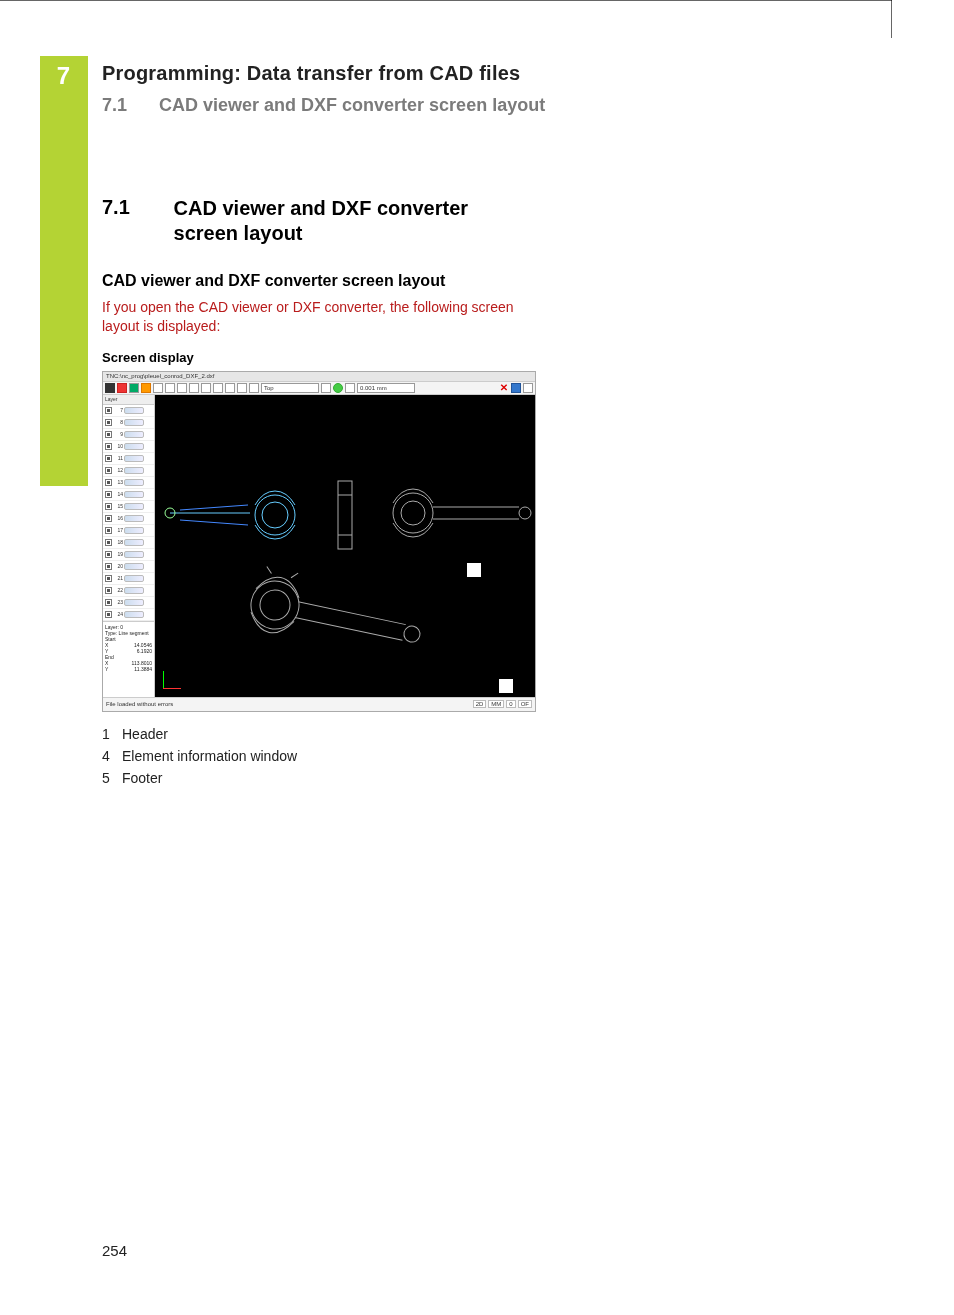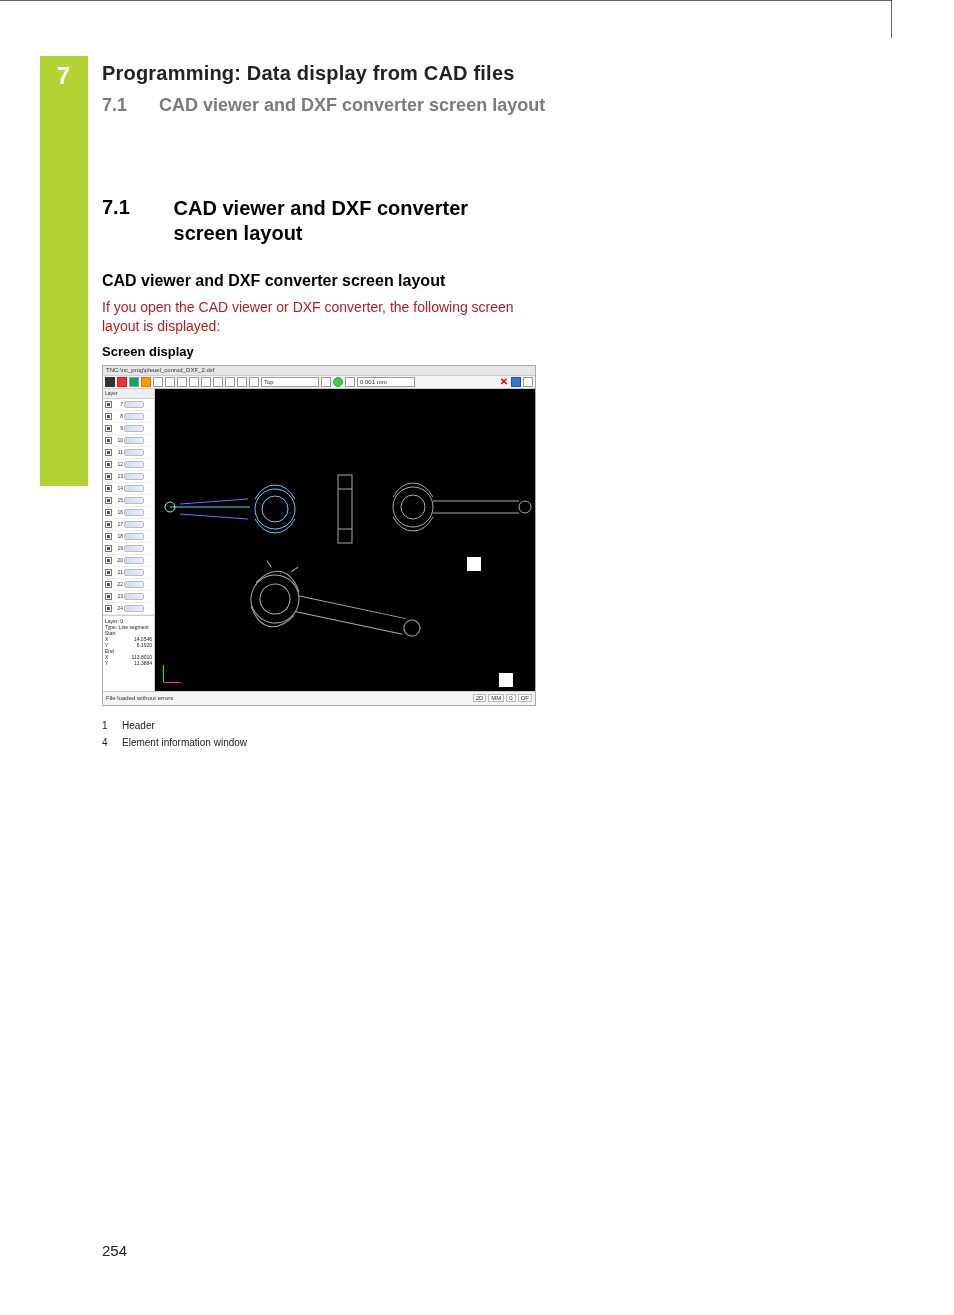--- a/index.html
+++ b/index.html
@@ -41,21 +41,21 @@
   .body {
     position: absolute;
     left: 102px; top: 196px;
     width: 740px;
   }
   .sec-heading { font-size: 20px; font-weight: 700; }
   .sec-heading .num { display:inline-block; width: 66px; vertical-align: top; }
   .sec-heading .txt { display:inline-block; width: 300px; vertical-align: top; line-height: 1.25; }
   .sub-heading { margin-top: 26px; font-size: 16px; font-weight: 700; }
   .para { margin-top: 8px; font-size: 14px; color: #b91c1c; max-width: 450px; line-height: 1.35; }
-  .small-heading { margin-top: 8px; font-size: 13px; font-weight: 700; }
+  .small-heading { margin-top: 14px; font-size: 13px; font-weight: 700; }
 
   .screenshot {
     position: relative;
     margin-top: 6px;
     width: 434px;
     height: 341px;
     border: 1px solid #aaa;
     background: #eaeaea;
     font-size: 6px;
     color: #333;
@@ -109,21 +109,21 @@
   .ss-footer {
     height:14px; background:#f4f4f4; border-top:1px solid #ccc; font-size:6px; color:#333;
     display:flex; align-items:center; justify-content:space-between; padding:0 3px;
   }
   .ss-footer .cells { display:flex; gap:2px; }
   .ss-footer .cell { border:1px solid #bbb; padding:0 2px; background:#fff; }
   .white-sq { position:absolute; width:14px;height:14px;background:#fff; }
 
   .list {
     margin-top: 14px;
-    font-size: 10px; color: #222;
+    font-size: 14px; color: #222;
   }
   .list .item { margin-bottom: 6px; }
   .list .item .n { display:inline-block; width: 20px; }
 
   .footer {
     position: absolute;
     left: 102px; right: 90px; bottom: 56px;
     font-size: 11px; color: #222;
     display:flex; justify-content: space-between; align-items: flex-end;
   }
@@ -134,21 +134,21 @@
 <body>
 
 <div class="page">
   <div class="outer-rule-top"></div>
   <div class="outer-rule-right"></div>
 
   <div class="green-bar"></div>
   <div class="chapter-badge">7</div>
 
   <div class="hdr">
-    <div class="title">Programming: Data display from CAD files</div>
+    <div class="title">Programming: Data transfer from CAD files</div>
     <div class="sub">
       <span class="num">7.1</span>
       <span>CAD viewer and DXF converter screen layout</span>
     </div>
   </div>
 
   <div class="body">
     <div class="sec-heading">
       <span class="num">7.1</span>
       <span class="txt">CAD viewer and DXF converter screen layout</span>
@@ -353,19 +353,20 @@
             <span class="cell">MM</span>
             <span class="cell">0</span>
             <span class="cell">OF</span>
           </span>
       </div>
     </div>
 
     <div class="list" id="legend">
         <div class="item"><span class="n">1</span><span>Header</span></div>
         <div class="item"><span class="n">4</span><span>Element information window</span></div>
+        <div class="item"><span class="n">5</span><span>Footer</span></div>
       </div>
   </div>
 
   <div class="footer">
     <div class="pnum">254</div>
   </div>
 </div>
 
 </body></html>

